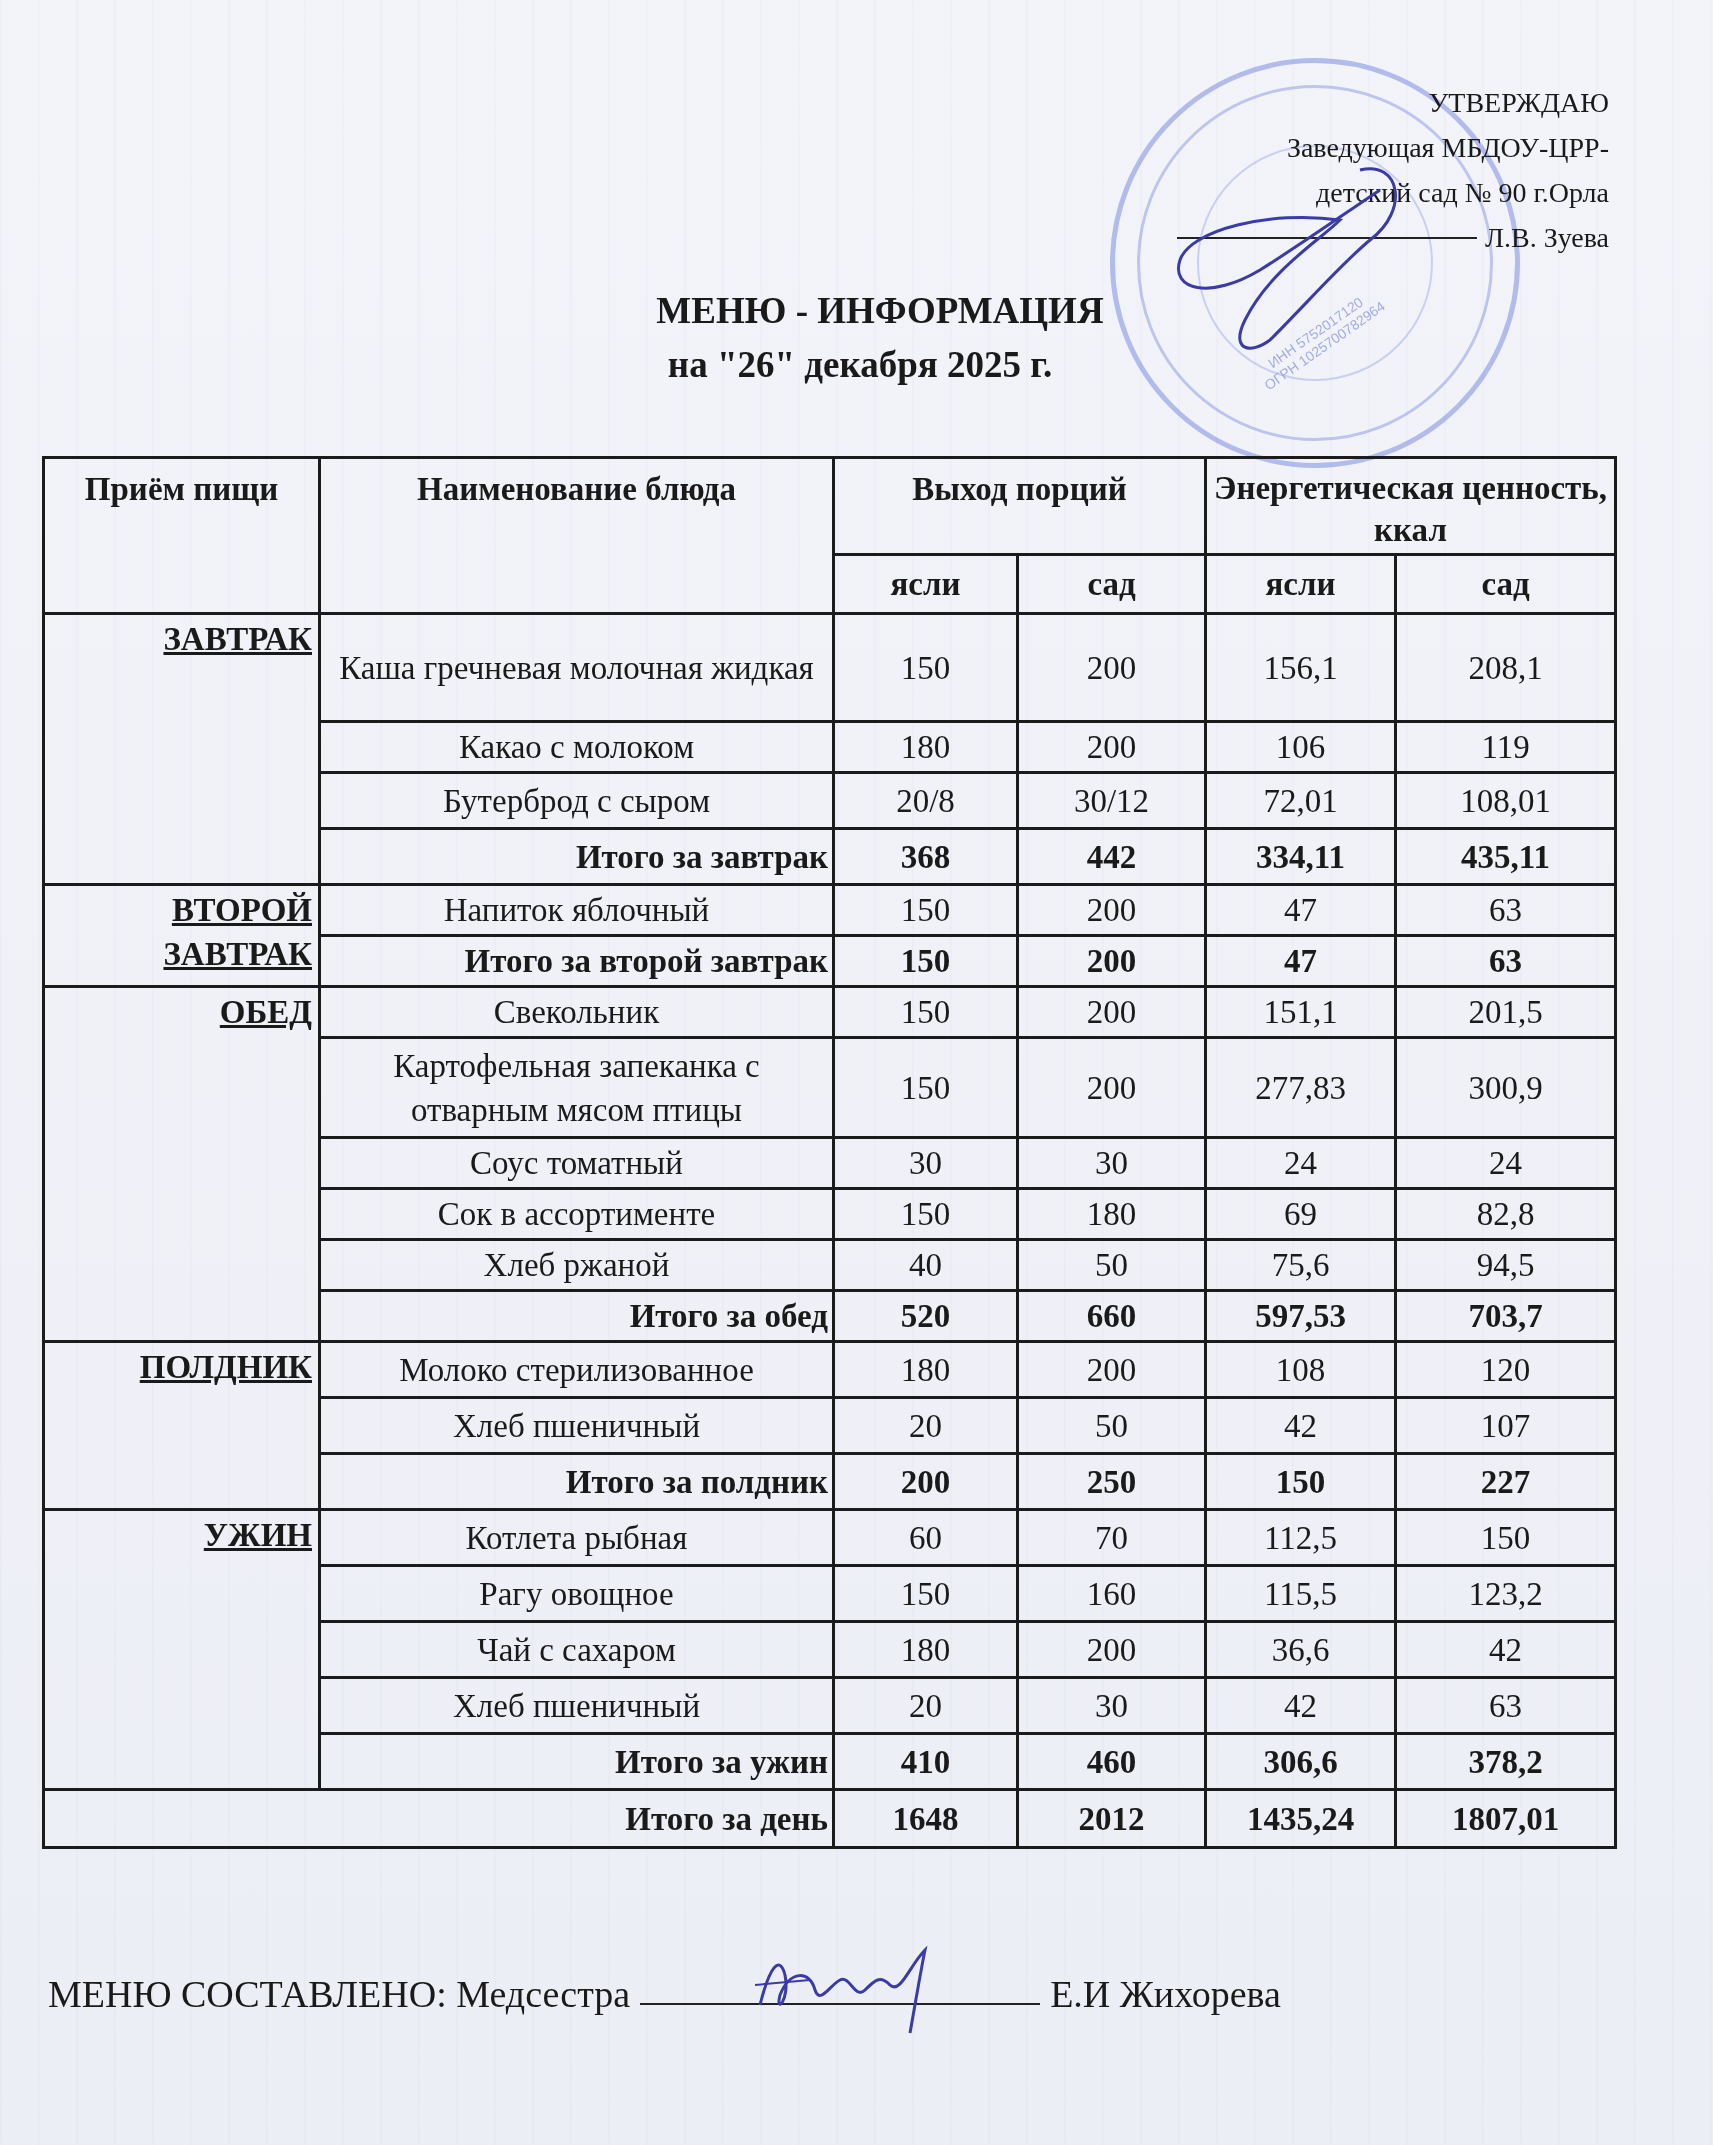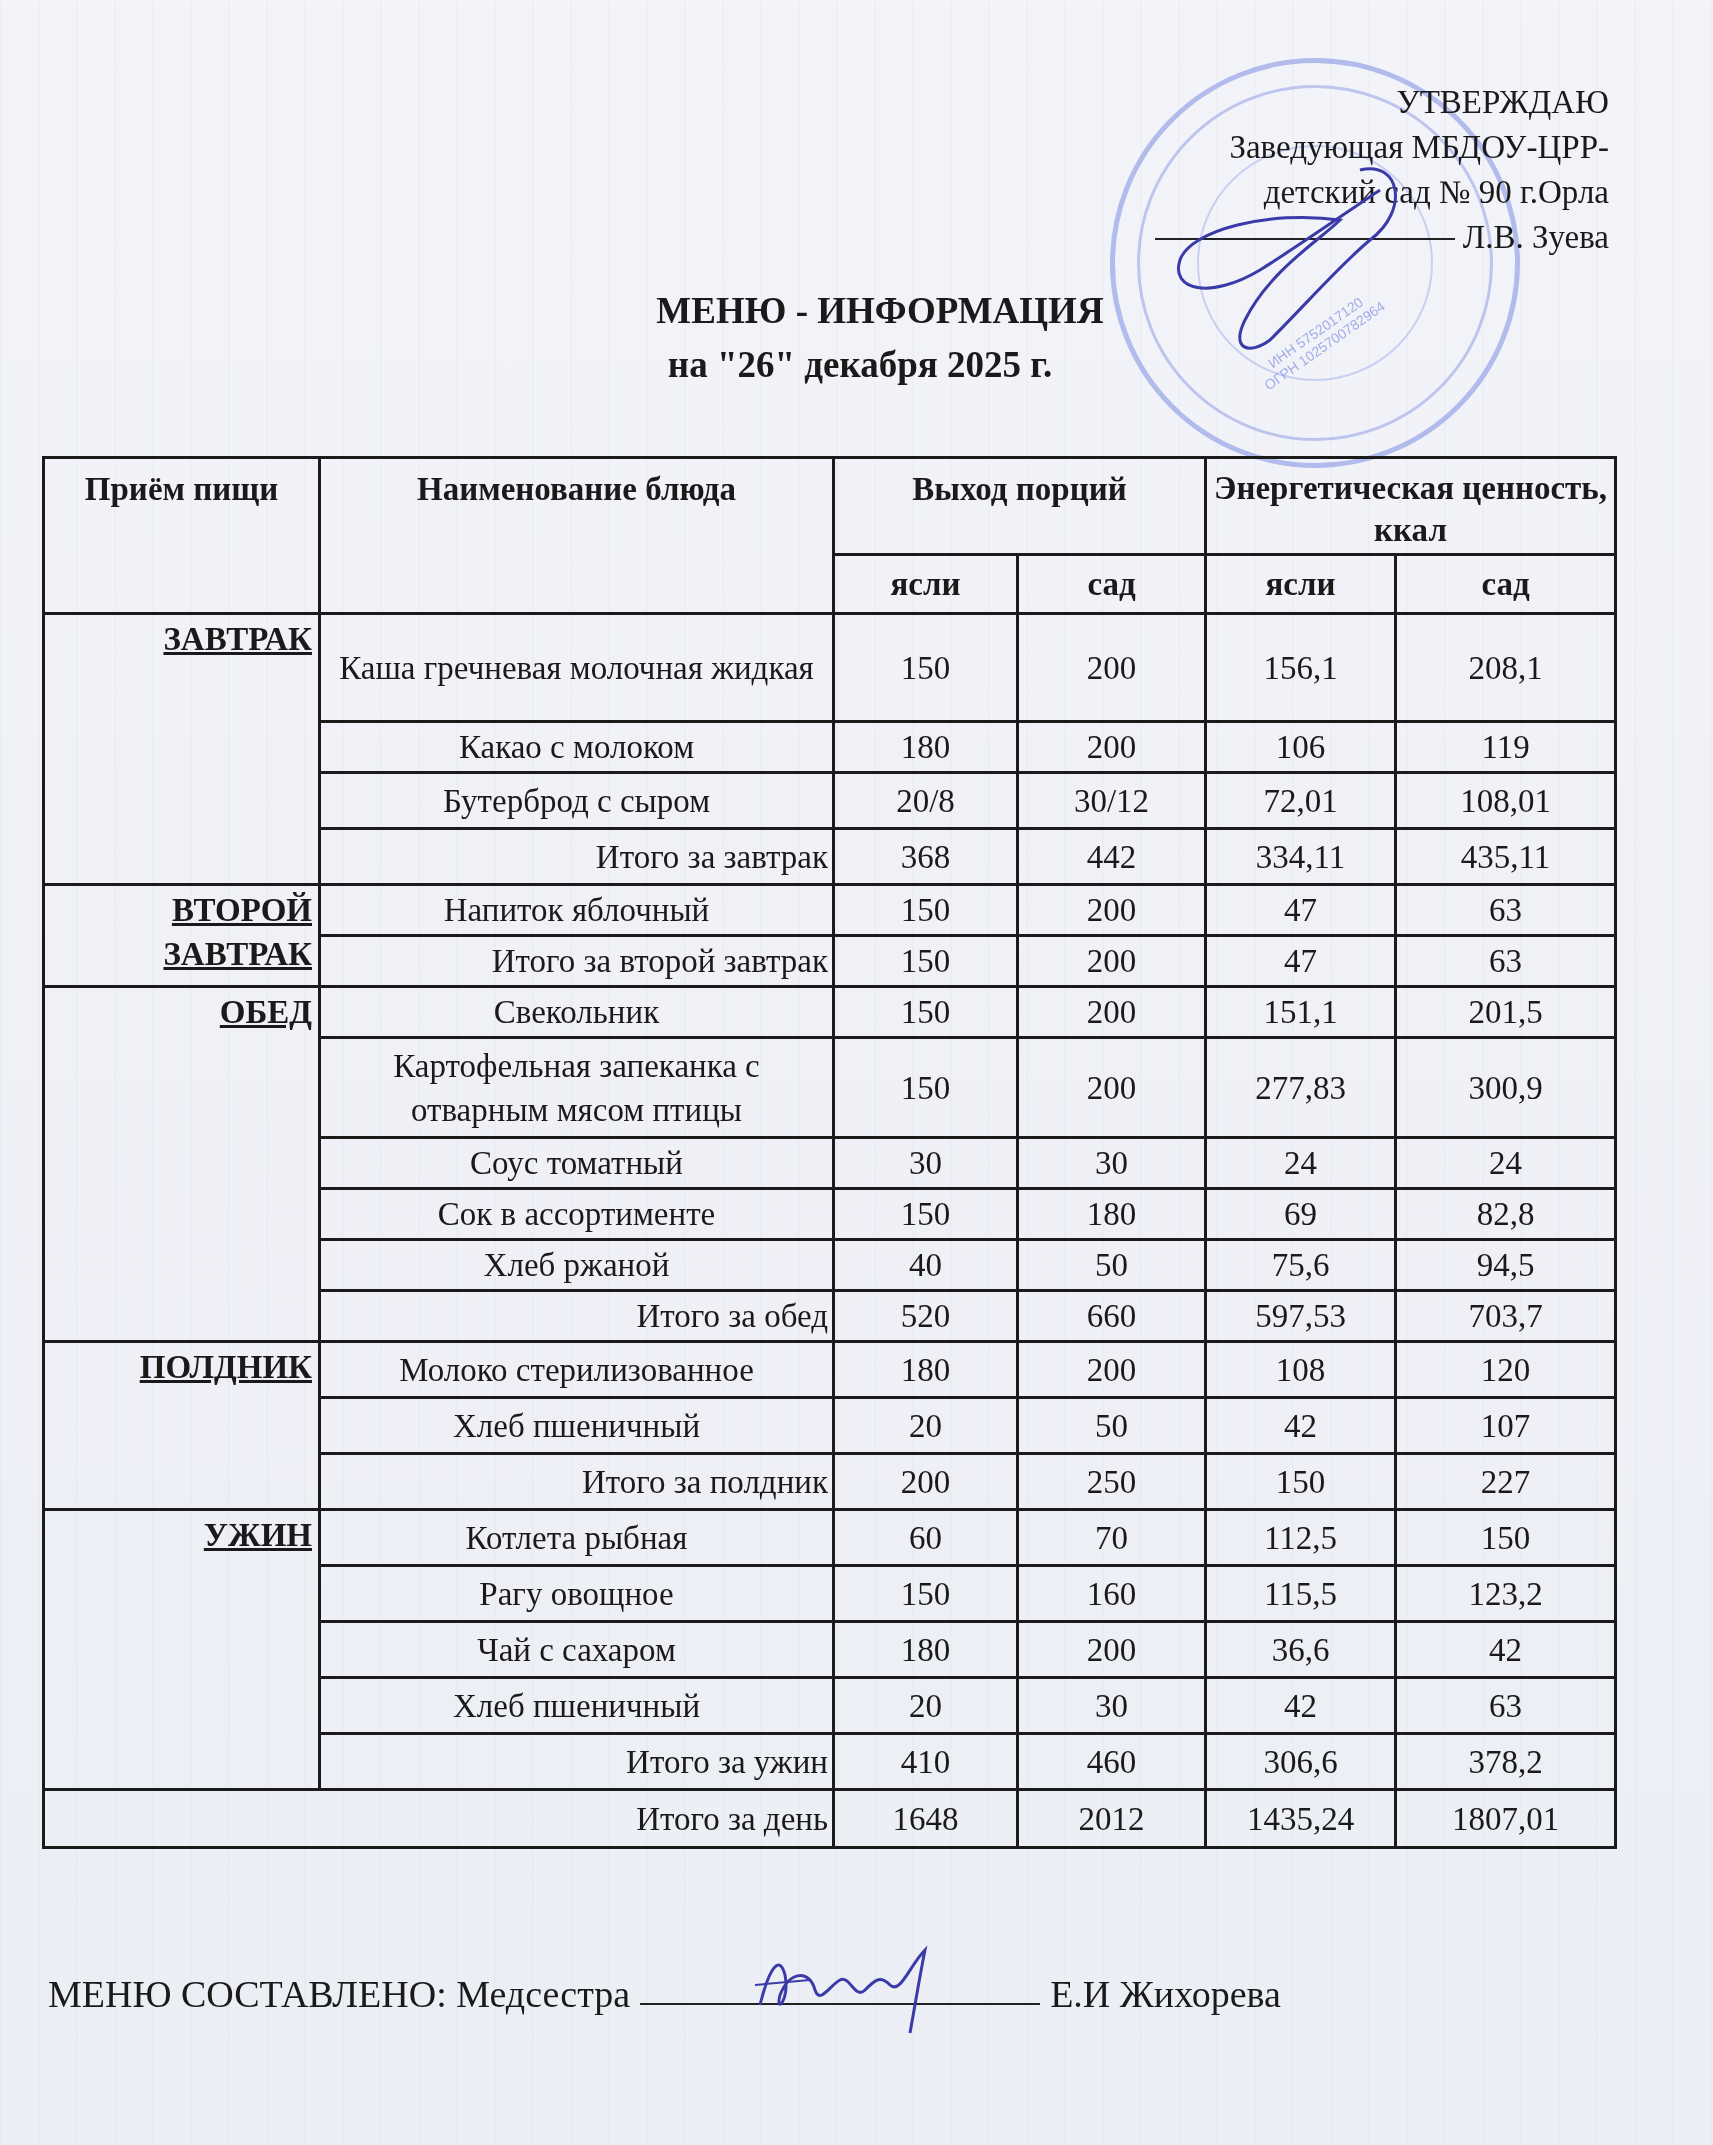--- a/index.html
+++ b/index.html
@@ -10,21 +10,21 @@
     color: #1a1a1a;
   }
   .paper-texture {
     position: absolute; inset: 0;
     background:
       repeating-linear-gradient(90deg, rgba(200,205,220,0.10) 0 2px, transparent 2px 38px),
       linear-gradient(180deg, #f3f4f9, #eceef5);
   }
   .approve {
     position: absolute; right: 104px; top: 80px; text-align: right;
-    font-size: 33px; line-height: 45px; z-index: 3;
+    font-size: 28px; line-height: 45px; z-index: 3;
   }
   .approve .sign-line {
     display: inline-block; width: 300px; border-bottom: 2px solid #222;
     margin-right: 8px; height: 1px; vertical-align: 8px;
   }
   .stamp {
     position: absolute; left: 1110px; top: 58px; width: 400px; height: 400px;
     border-radius: 50%; border: 5px solid rgba(95,115,220,0.55);
     z-index: 1; opacity: 0.8;
   }
@@ -54,21 +54,21 @@
   }
   table.menu td, table.menu th {
     border: 3px solid #1b1b1b; font-size: 33px; line-height: 44px;
     padding: 2px 6px; vertical-align: middle;
   }
   table.menu th { font-weight: bold; text-align: center; vertical-align: top; padding-top: 8px; }
   table.menu th.sub { vertical-align: middle; padding: 4px; height: 48px; }
   td.meal { font-weight: bold; text-align: right; vertical-align: top !important; padding-top: 10px; text-decoration: underline; }
   td.dish { text-align: center; }
   td.num { text-align: center; }
-  tr.total td { font-weight: normal; }
+  tr.total td { font-weight: bold; }
   tr.total td.dish { text-align: right; padding-right: 4px; }
   .footer {
     position: absolute; left: 48px; top: 1972px; font-size: 38px; z-index: 3;
     white-space: nowrap;
   }
   .footer .line {
     display: inline-block; width: 400px; border-bottom: 2px solid #222;
     height: 1px; vertical-align: 2px; margin: 0 10px;
   }
 </style>

